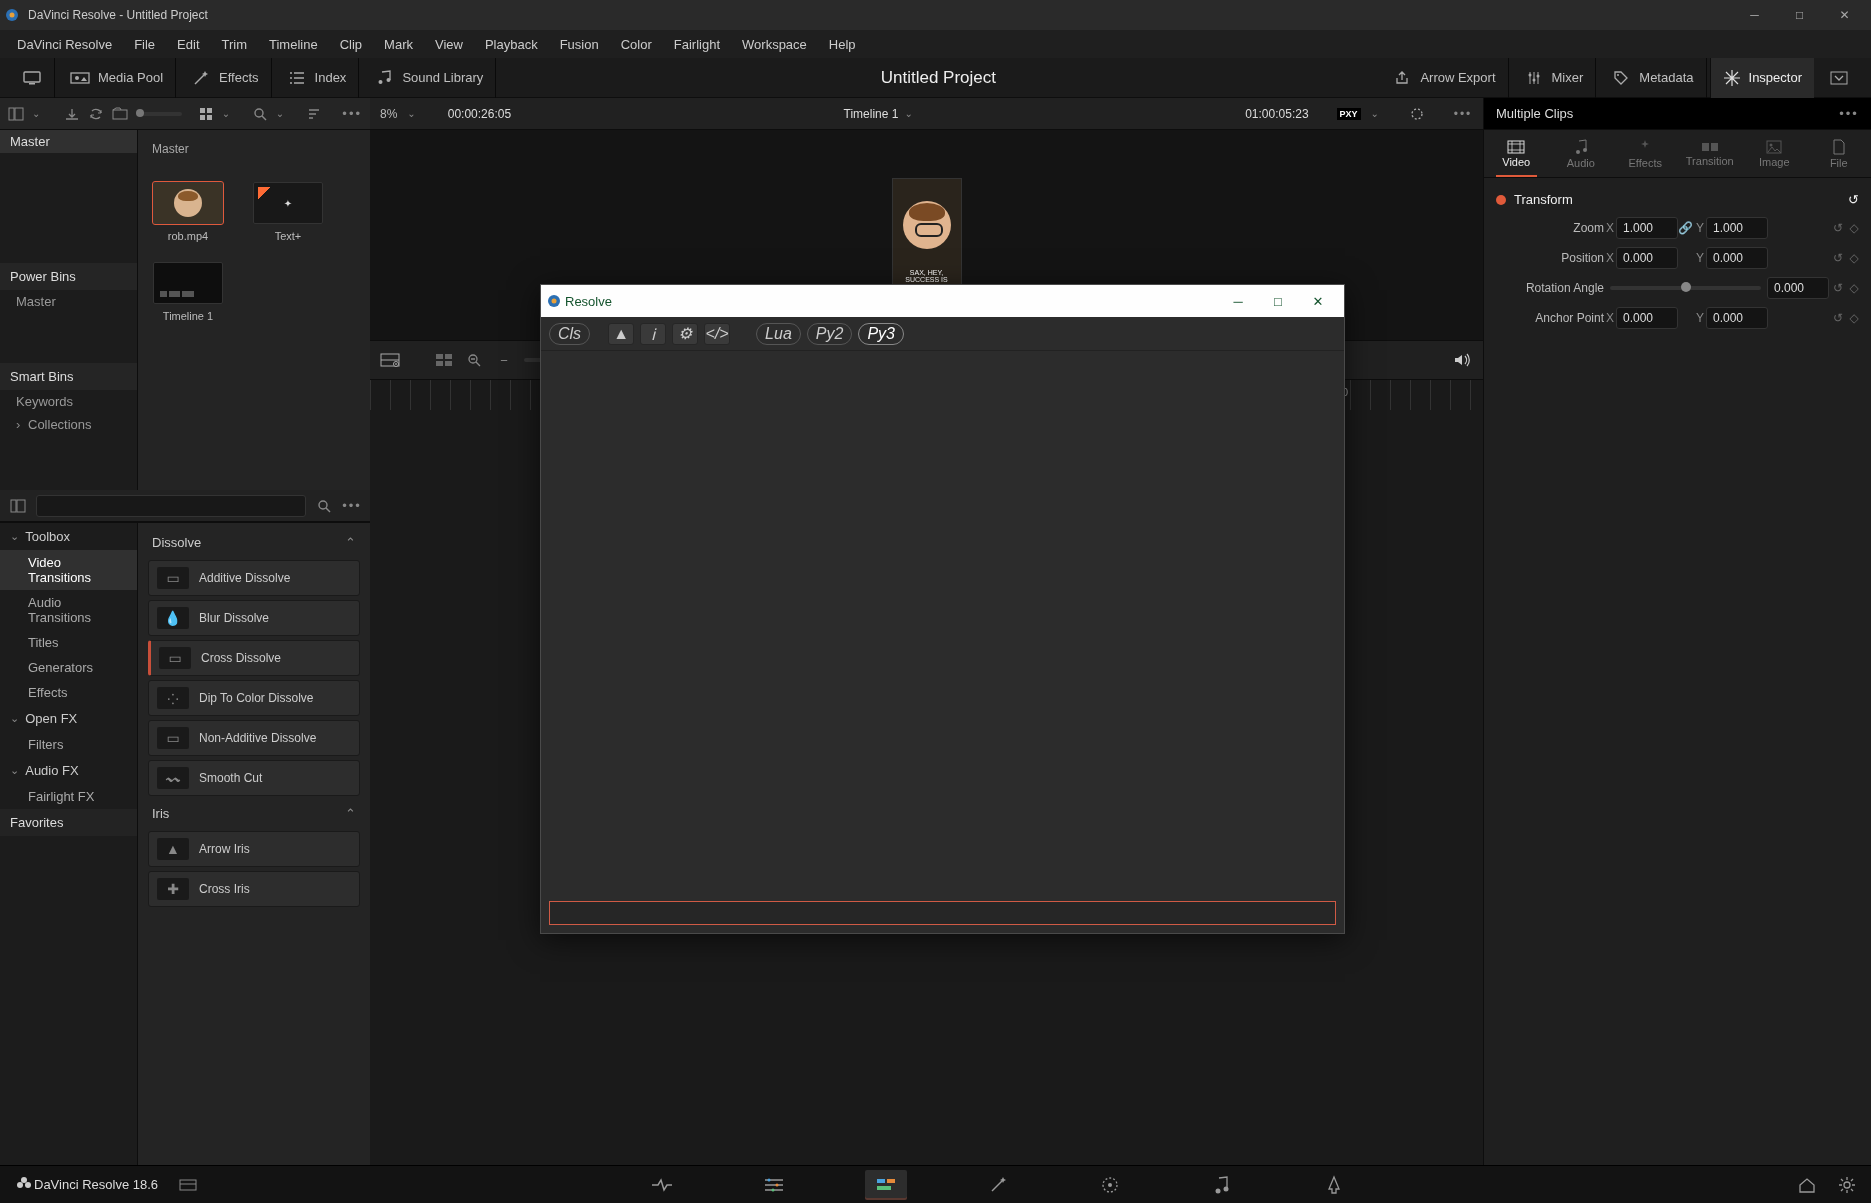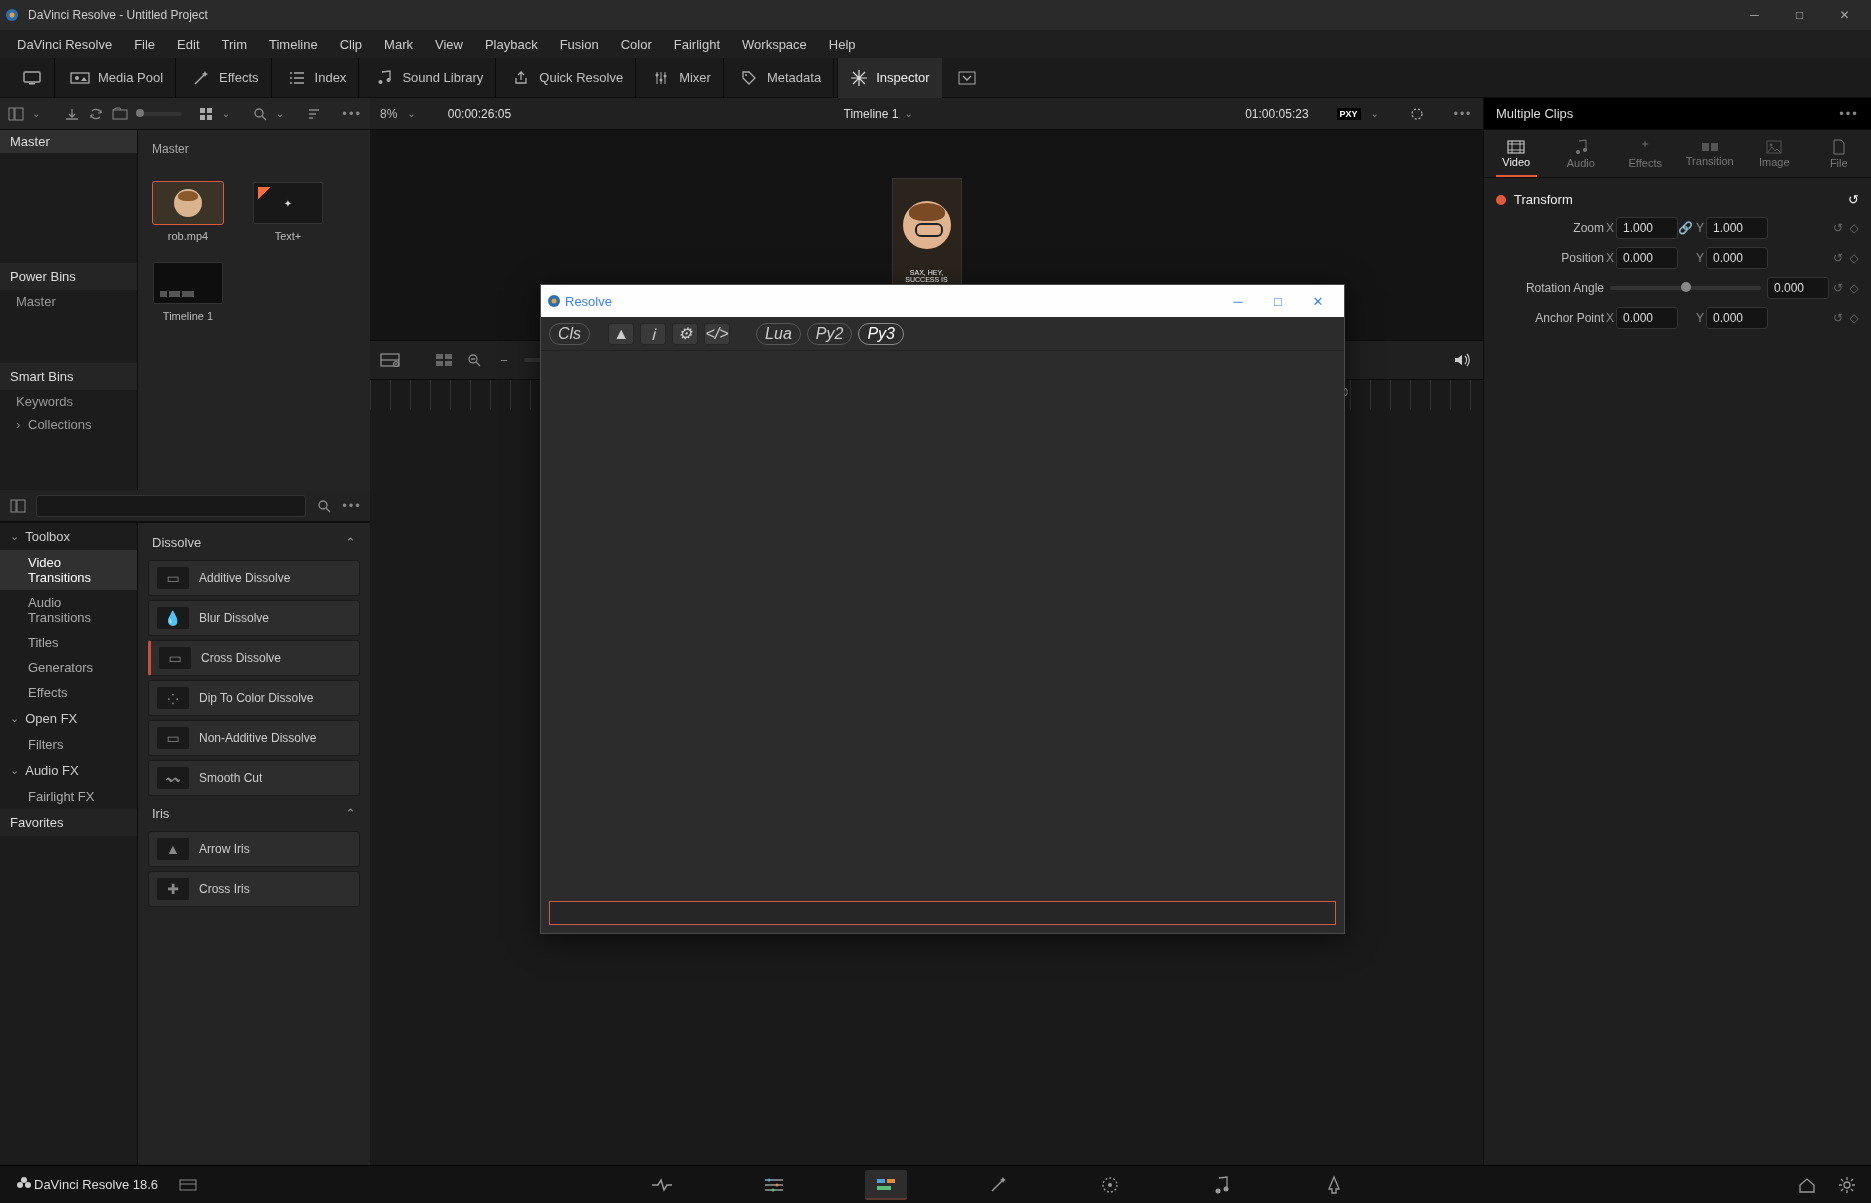--- a/index.html
+++ b/index.html
@@ -110,21 +110,21 @@
 .playhead { position:absolute; top:0; bottom:0; width:1px; background:#e05a3a; }
 .playhead::before { content:""; position:absolute; top:-2px; left:-5px; width:11px; height:10px; background:#e05a3a; clip-path: polygon(0 0, 100% 0, 50% 100%); }
 
 .pagebar { height:38px; background:#131313; display:flex; align-items:center; padding:0 14px; gap:20px; border-top:1px solid #000; }
 .pagebar .brand { display:flex; align-items:center; color:#ddd; font-size:13px; font-weight:500; }
 .pagebar .pages { flex:1; display:flex; justify-content:center; gap:70px; }
 .pg-btn { width:42px; height:30px; display:flex; align-items:center; justify-content:center; color:#999; border-radius:2px; }
 .pg-btn.active { background:#2d2d2d; color:#fff; box-shadow: inset 0 -2px 0 #e05a3a40; }
 
 .console-window { position:absolute; left:540px; top:284px; width:805px; height:650px; background:#2c2c2c; border:1px solid #4a4a4a; box-shadow:0 6px 28px rgba(0,0,0,0.6); display:flex; flex-direction:column; z-index:50; }
-.console-tb { height:32px; background:#fefefe; display:flex; align-items:center; padding:0 6px; color:#3b82f6; font-size:13px; }
+.console-tb { height:32px; background:#fefefe; display:flex; align-items:center; padding:0 6px; color:#14532d; font-size:13px; }
 .console-tb .spacer { flex:1; }
 .console-toolbar { height:34px; background:#2c2c2c; border-bottom:1px solid #222; display:flex; align-items:center; padding:0 8px; gap:6px; }
 .cbtn { height:22px; padding:0 8px; border:1px solid #555; border-radius:11px; color:#ccc; font-size:16px; display:flex; align-items:center; background:#2c2c2c;font-style:italic; }
 .cbtn.icon { width:26px; padding:0; justify-content:center; border-radius:3px; background:#3a3a3a; border:1px solid #262626;}
 .cbtn.active { border-color:#888; color:#fff; }
 .console-body { flex:1; background:#2c2c2c; }
 .console-input { margin:8px; height:24px; border:1px solid #cf5a45; background:#262626; }
 .badge-pxy { background:#000000; color:#fff; font-size:9px; padding:1px 3px; border-radius:0; font-weight:bold; }
 svg { display:block; }
 .dropdown-caret { color:#888; font-size:10px; }
@@ -206,27 +206,28 @@
   <div class="tool-section">
     <span class="tool-icon">
         <svg width="18" height="16" viewBox="0 0 18 16">
           <path d="M7 2 L15 1 v9" stroke="#aaa" stroke-width="1.3" fill="none"></path>
           <circle cx="5.5" cy="12" r="2" fill="#aaa"></circle>
           <circle cx="13.5" cy="10" r="2" fill="#aaa"></circle>
         </svg>
       </span>
     <span>Sound Library</span>
   </div>
+  <span class="project-title">Untitled Project</span>
   <div class="tool-section">
     <span class="tool-icon">
         <svg width="16" height="16" viewBox="0 0 16 16">
           <path d="M3 8v5h10V8 M8 2v8 M5 5l3-3 3 3" stroke="#aaa" stroke-width="1.3" fill="none"></path>
         </svg>
       </span>
-    <span>Quick Resolve</span>
+    <span>Arrow Export</span>
   </div>
   <div class="tool-section">
     <span class="tool-icon">
         <svg width="16" height="16" viewBox="0 0 16 16">
           <path d="M4 2v12M8 2v12M12 2v12" stroke="#aaa"></path>
           <circle cx="4" cy="5" r="1.5" fill="#aaa"></circle>
           <circle cx="8" cy="10" r="1.5" fill="#aaa"></circle>
           <circle cx="12" cy="6" r="1.5" fill="#aaa"></circle>
         </svg>
       </span>

